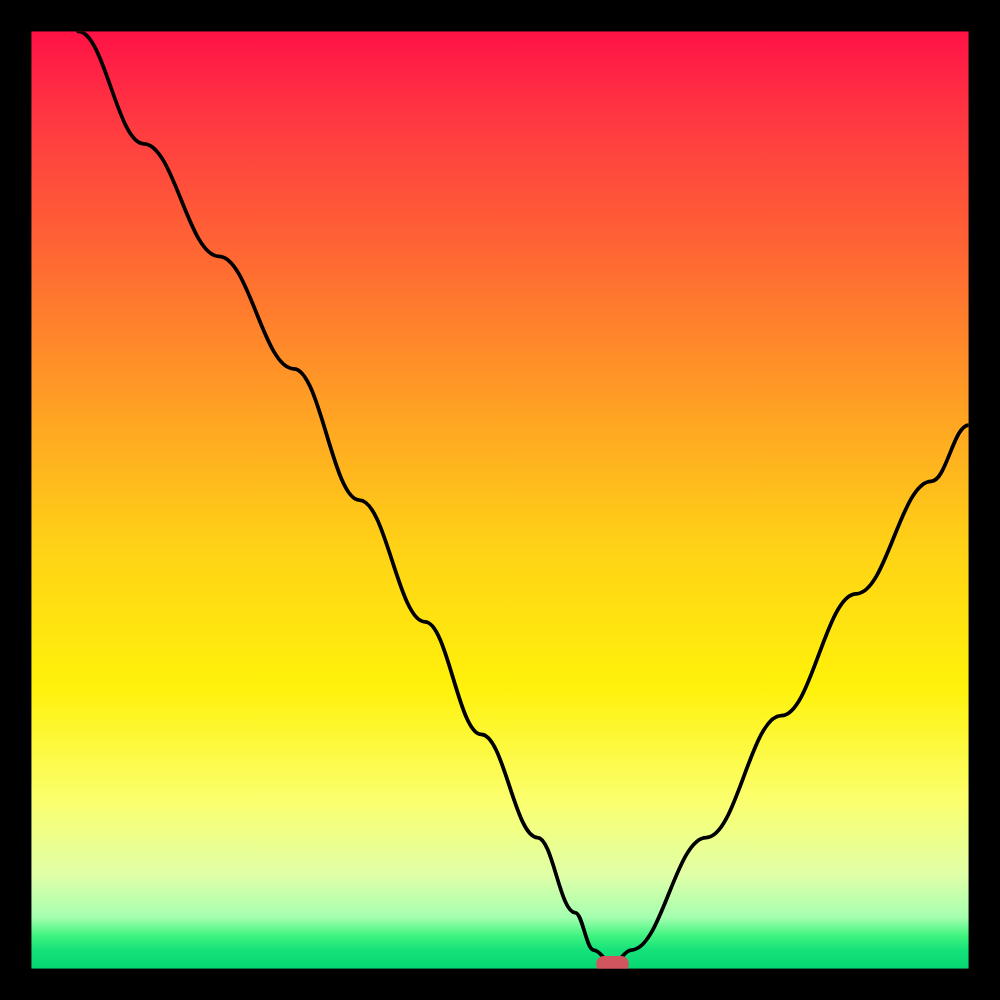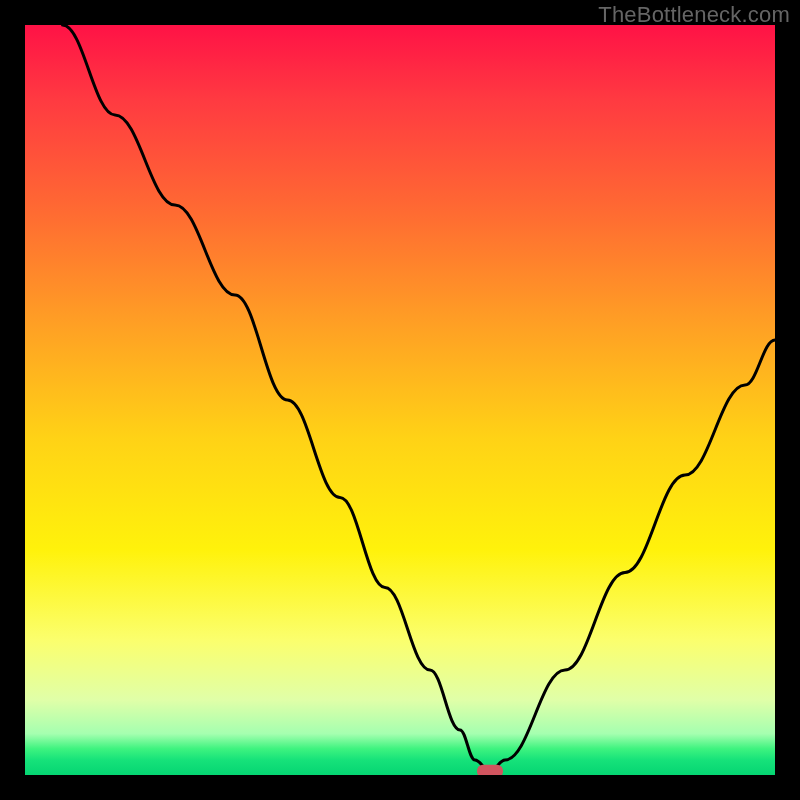--- a/index.html
+++ b/index.html
@@ -33,21 +33,20 @@
     top: 0;
     width: 800px;
     height: 800px;
   }
 </style>
 </head>
 <body>
 
 <div class="frame">
 
-  <div class="watermark">TheBottleneck.com</div>
 
   <svg class="plot" viewBox="0 0 800 800" preserveAspectRatio="none">
     <defs>
       <linearGradient id="bg-grad" x1="0" y1="0" x2="0" y2="1">
           <stop offset="0%" stop-color="#ff1246"></stop>
           <stop offset="10%" stop-color="#ff3a41"></stop>
           <stop offset="25%" stop-color="#ff6b32"></stop>
           <stop offset="40%" stop-color="#ffa024"></stop>
           <stop offset="55.00000000000001%" stop-color="#ffd216"></stop>
           <stop offset="70%" stop-color="#fff20b"></stop>

